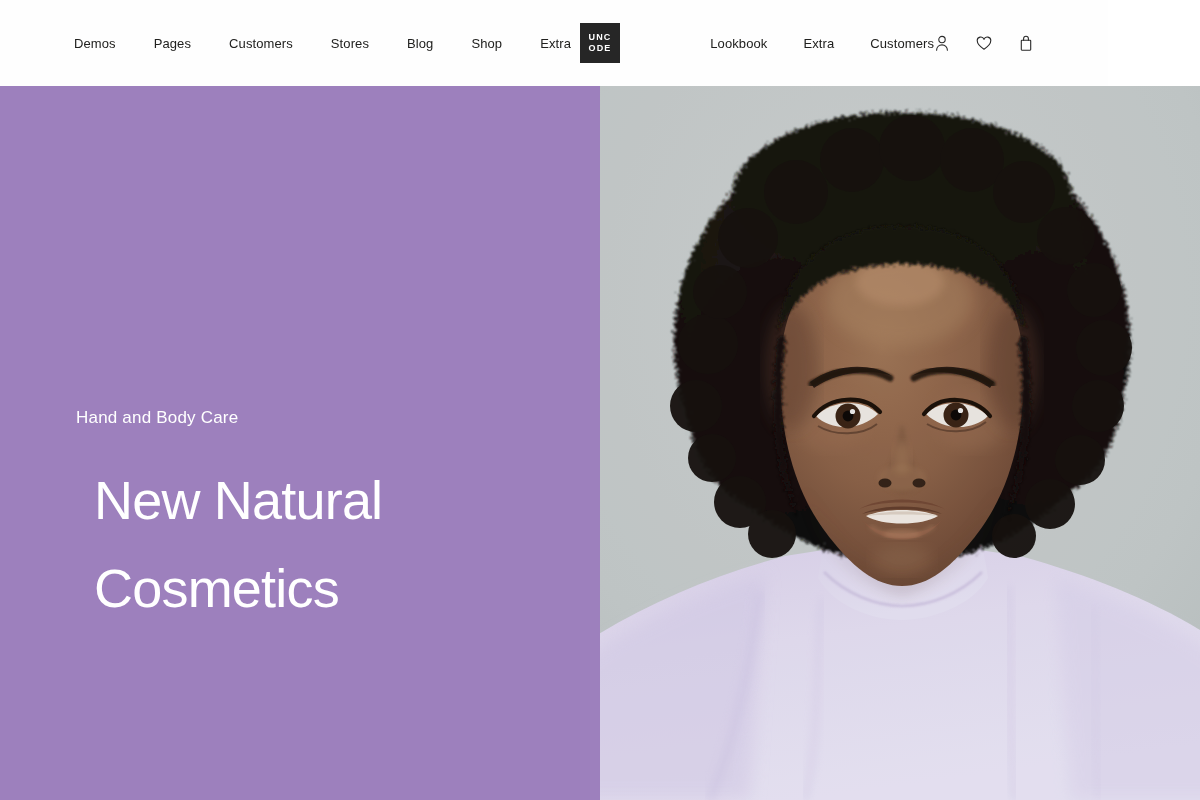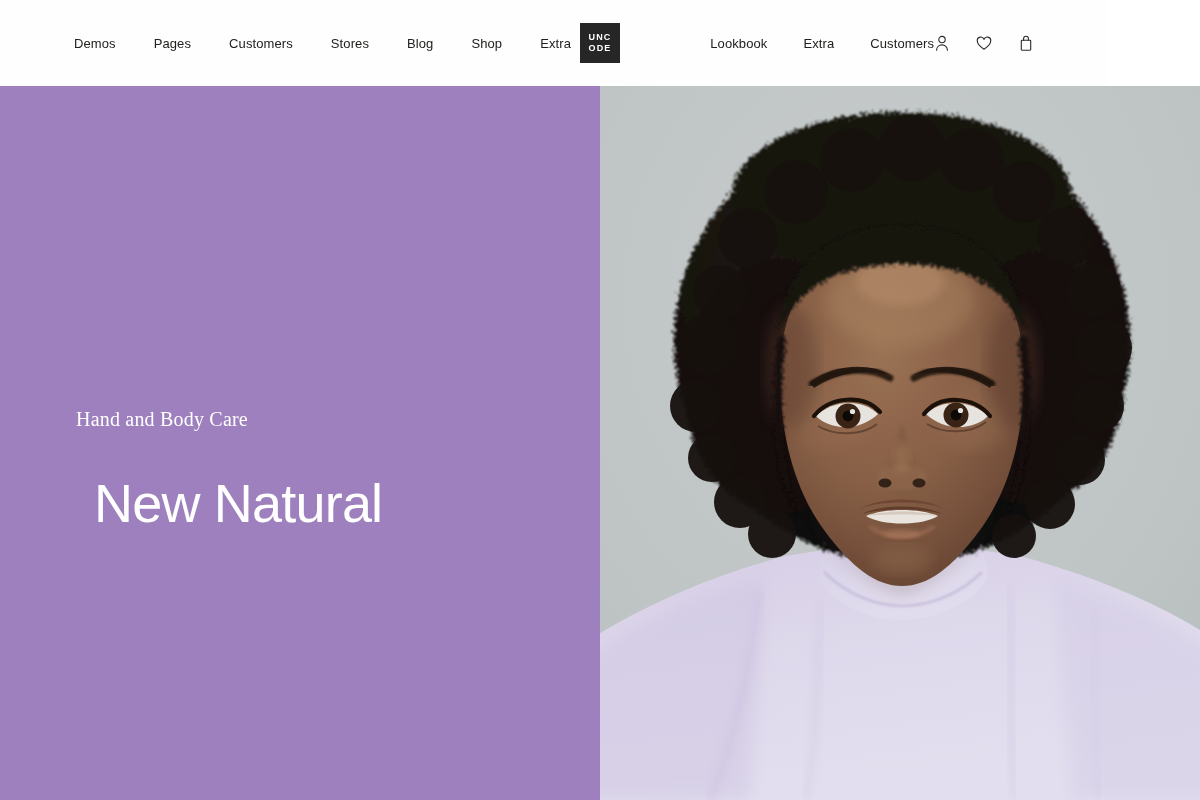--- a/index.html
+++ b/index.html
@@ -69,22 +69,22 @@
   }
   .hero-left {
     width: 600px; height: 714px;
     background: #9d80bd;
     position: relative;
   }
   .hero-copy {
     position: absolute; left: 76px; top: 322px; width: 470px;
   }
   .eyebrow {
-    font-size: 20px; color: #ffffff; letter-spacing: .2px;
-    margin-bottom: 28px; font-weight: 400; font-family: Liberation Serif, serif;
+    font-size: 17px; color: #ffffff; letter-spacing: .2px;
+    margin-bottom: 28px; font-weight: 400;
   }
   .headline {
     font-size: 54px; line-height: 88px; font-weight: 400;
     color: #ffffff; letter-spacing: -0.8px; white-space: nowrap; margin-left: 18px;
   }
   .subcopy {
     margin-top: 46px;
     font-size: 14.5px; line-height: 19.5px;
     color: rgba(255,255,255,.93); max-width: 452px;
     letter-spacing: .05px;
@@ -146,20 +146,21 @@
   </div>
 </div>
 
 <section class="hero">
 
   <div class="hero-left">
     <div class="hero-copy">
       <div class="eyebrow">Hand and Body Care</div>
       <h1>
         <div class="headline">New Natural</div>
+        <div class="headline">Cosmetics</div>
       </h1>
     </div>
   </div>
 
   <div class="hero-right">
     <div class="photo">
       <svg viewBox="0 0 600 714" preserveAspectRatio="xMidYMid slice" aria-hidden="true">
         <defs>
           <radialGradient id="bgGrad" cx="45%" cy="30%" r="85%">
             <stop offset="0%" stop-color="#ced3d3"></stop>

